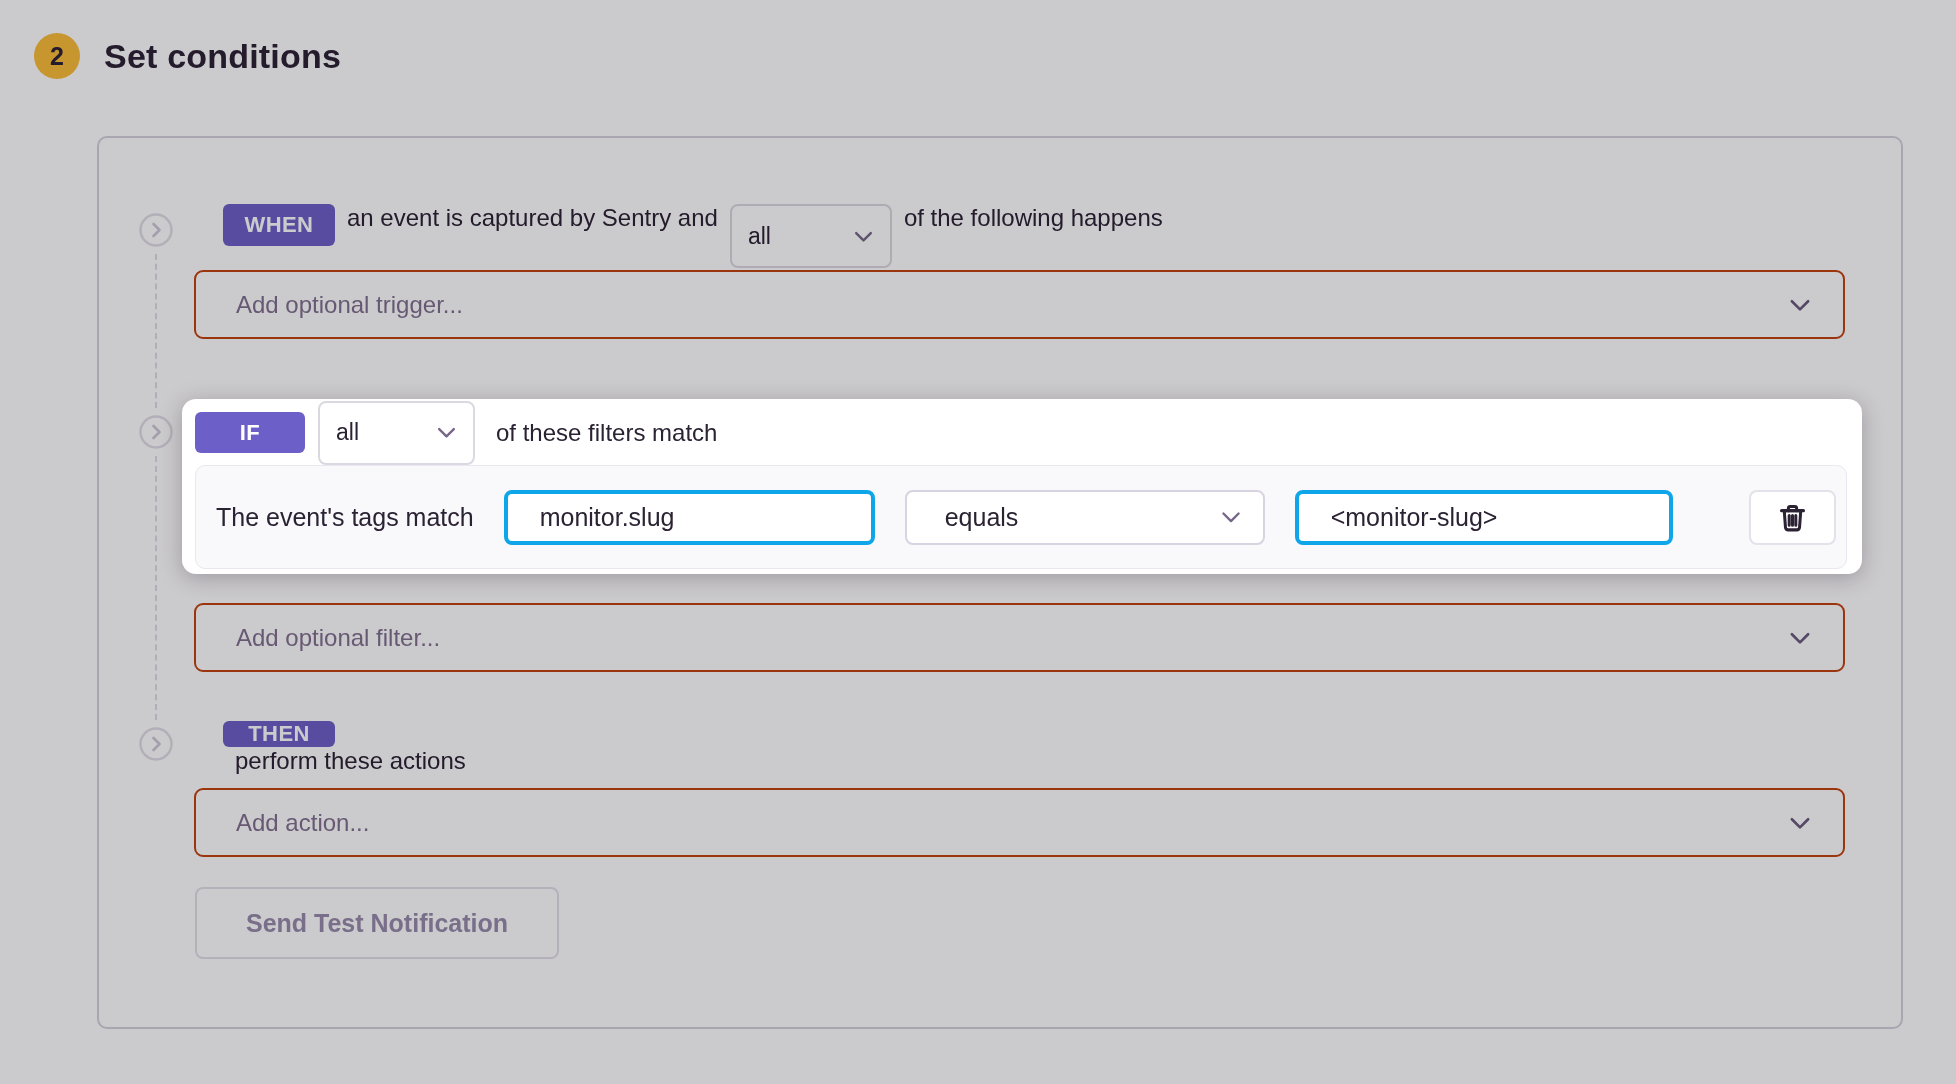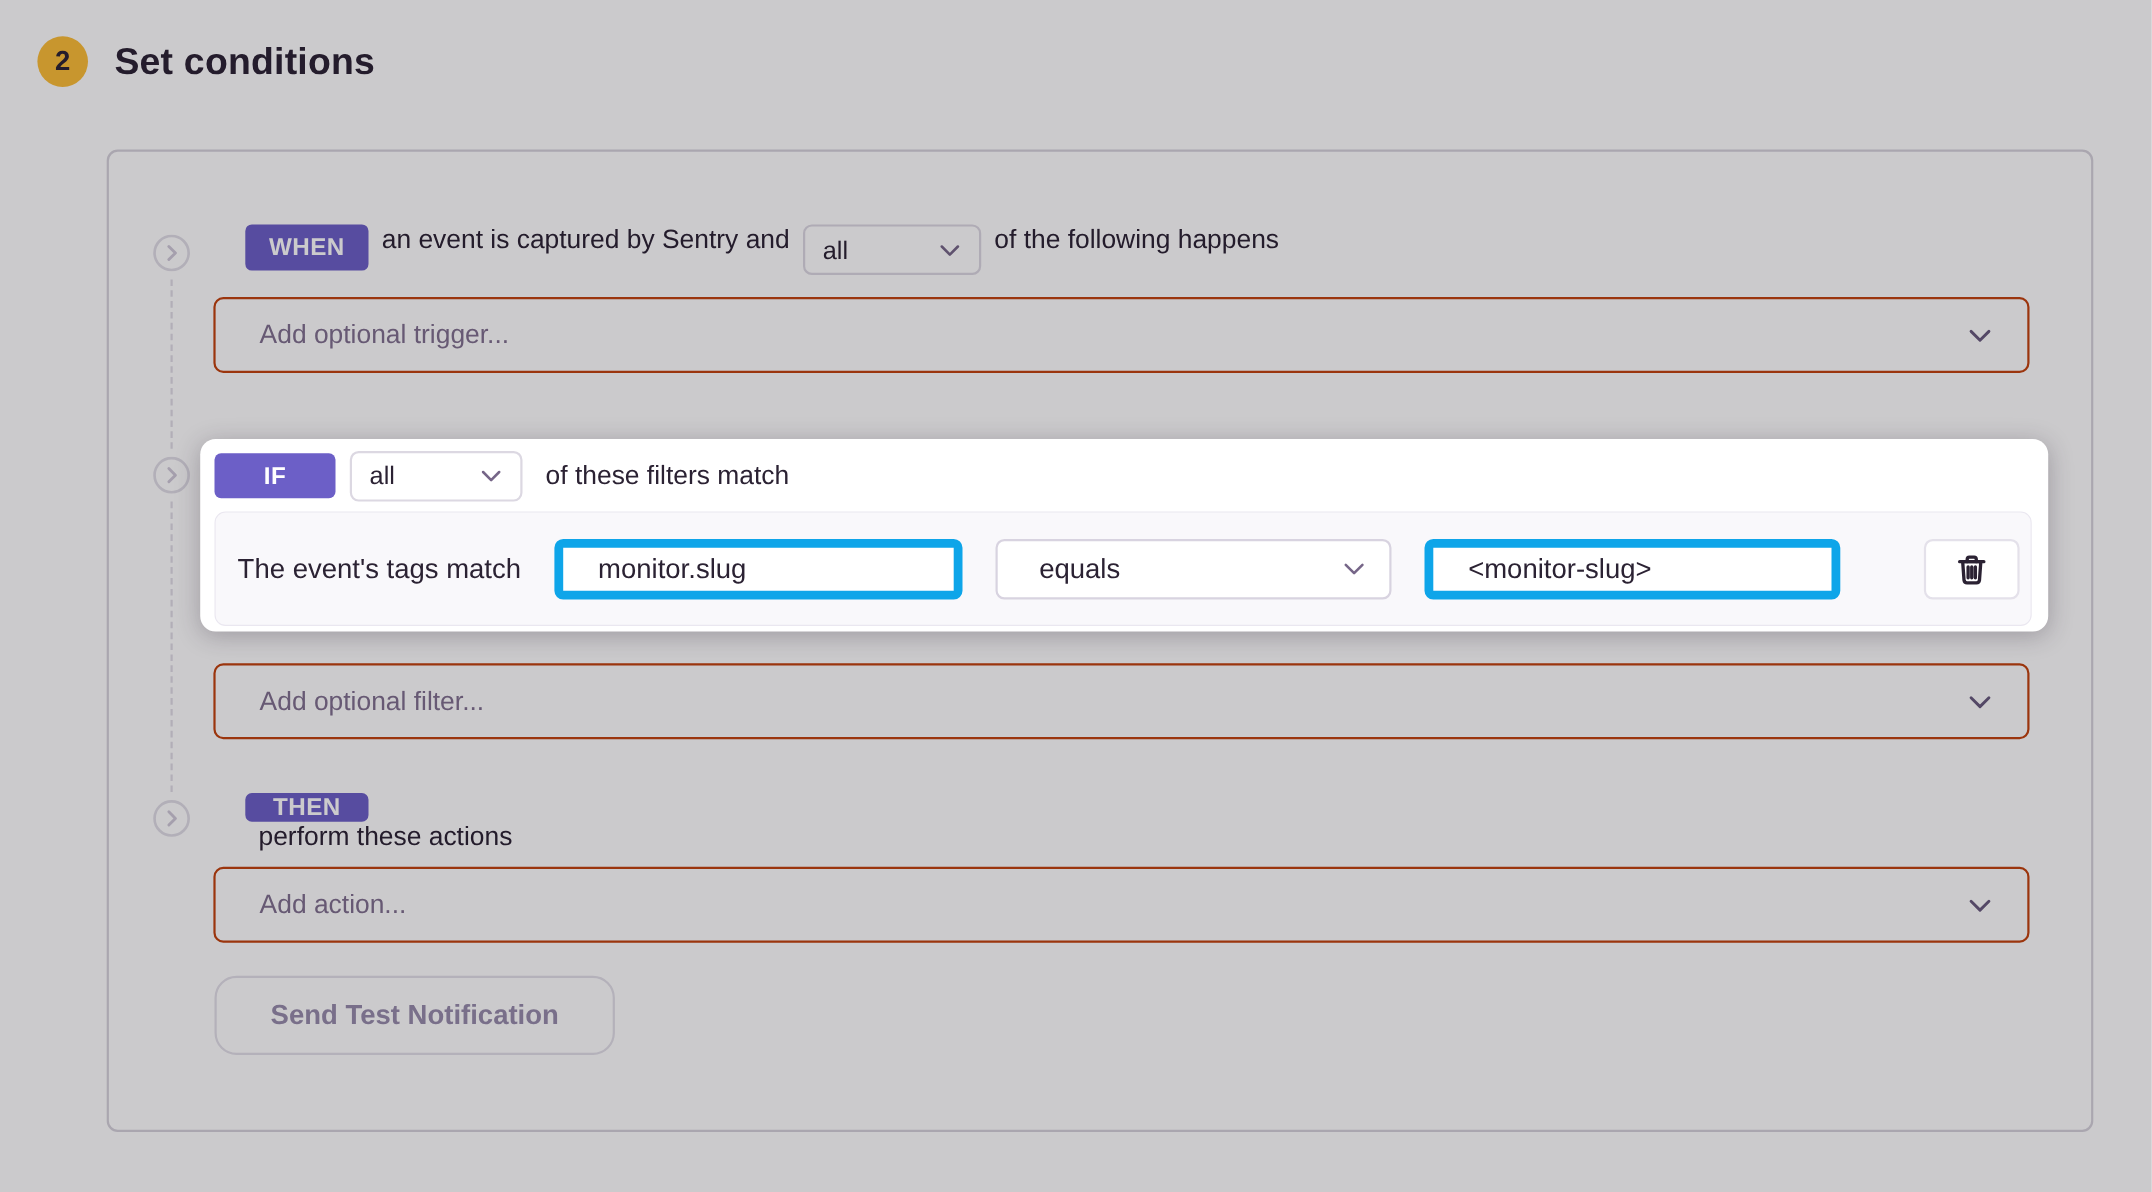--- a/index.html
+++ b/index.html
@@ -49,21 +49,21 @@
   .badge {
     min-width:112px; height:42px; padding:0 18px;
     background:#6c5fc7; color:#ffffff;
     font-size:22px; font-weight:700; letter-spacing:.4px;
     border-radius:6px;
     display:flex; align-items:center; justify-content:center;
   }
   .row-text { font-size:24px; color:#2b2233; margin:0 12px; white-space:nowrap; }
 
   .sel-inline {
-    height:46px; background:#fff;
+    height:64px; background:#fff;
     border:2px solid #dcd8e2; border-radius:8px;
     display:flex; align-items:center; justify-content:space-between;
     padding:0 13px 0 16px;
     font-size:23px; color:#2b2233; cursor:pointer;
   }
   .sel-inline.w-when { width:162px; }
   .sel-inline.w-if { width:157px; }
 
   .sel-big {
     position:absolute; left:95px; width:1651px; height:69px;
@@ -88,21 +88,21 @@
 
   .filter-row {
     margin-top:9px; height:104px;
     background:#f9f8fb; border:1px solid #eae7f0; border-radius:10px;
     display:flex; align-items:center; gap:30px;
     padding:0 10px 0 20px;
   }
   .filter-label { font-size:25px; color:#2b2233; white-space:nowrap; }
   .filter-input {
     height:55px; background:#fff;
-    border:8px solid #0ea5e9; border-radius:8px;
+    border:4px solid #0ea5e9; border-radius:8px;
     font-size:25px; color:#2b2233; padding:0 16px 0 32px;
     font-family:"Liberation Sans","DejaVu Sans",sans-serif;
     outline:none;
   }
   .filter-input.key { width:371px; }
   .filter-input.val { width:378px; }
   .filter-sel {
     width:360px; height:55px; background:#fff;
     border:2px solid #d8d3e0; border-radius:8px;
     display:flex; align-items:center; justify-content:space-between;
@@ -112,21 +112,21 @@
   .trash-btn {
     margin-left:auto; width:87px; height:55px;
     background:#fff; border:2px solid #e4e1ea; border-radius:8px;
     display:flex; align-items:center; justify-content:center; cursor:pointer;
   }
 
   
   .test-btn {
     position:absolute; left:96px; top:749px;
     width:364px; height:72px;
-    background:transparent; border:2px solid #e2dfe8; border-radius:20px;
+    background:transparent; border:2px solid #e2dfe8; border-radius:8px;
     font-size:25px; font-weight:700; color:#978cab;
     font-family:"Liberation Sans","DejaVu Sans",sans-serif;
     display:flex; align-items:center; justify-content:center; cursor:pointer;
   }
 </style>
 </head>
 <body>
 
 <div class="step-header">
   <div class="step-num">2</div>

